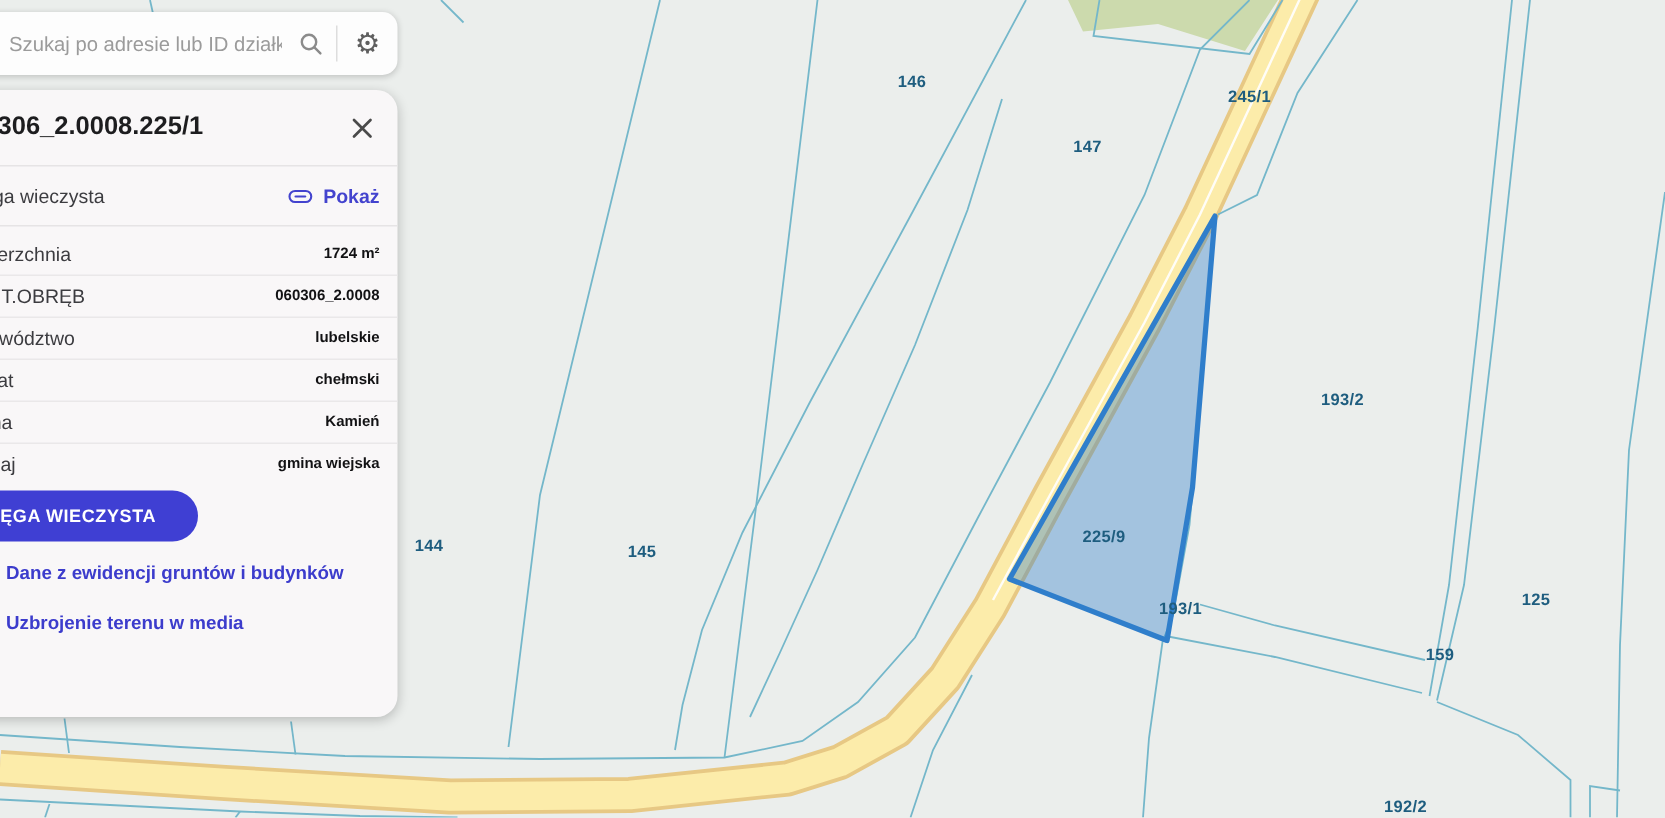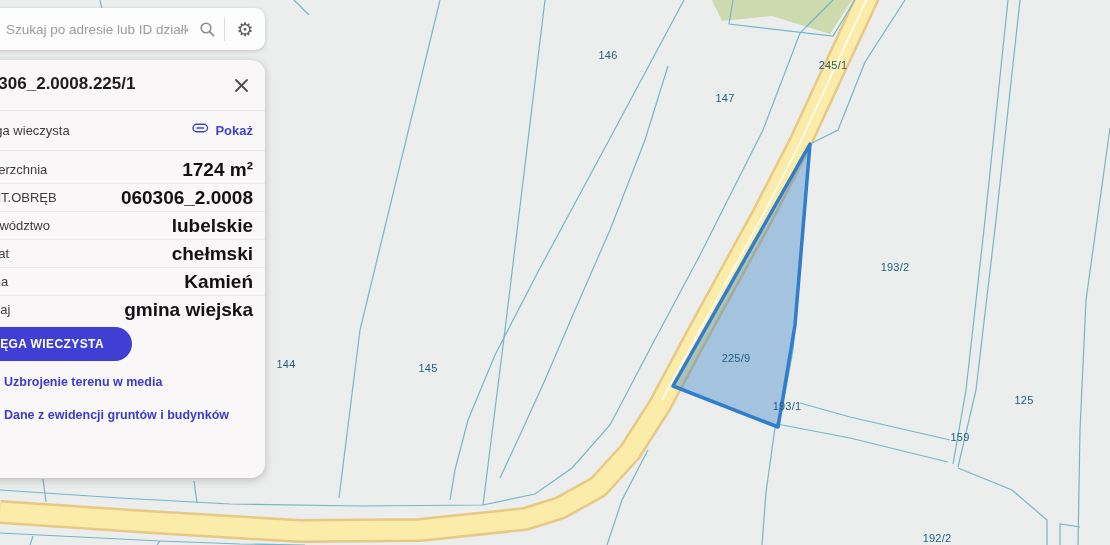--- a/index.html
+++ b/index.html
@@ -3,21 +3,21 @@
 <meta charset="utf-8">
 <style>
   html,body{margin:0;padding:0;}
   body{width:1110px;height:545px;overflow:hidden;position:relative;
        font-family:"Liberation Sans", sans-serif;background:#ebeeec;}
   .stage{position:absolute;inset:0;width:1110px;height:545px;overflow:hidden;}
 
   
   .map-svg{position:absolute;left:0;top:0;z-index:1;}
   .parcel-label{position:absolute;z-index:2;transform:translate(-50%,-50%);
-    font-size:11px;font-weight:normal;color:#1e5d7f;white-space:nowrap;letter-spacing:.2px;}
+    font-size:11px;font-weight:bold;color:#1e5d7f;white-space:nowrap;letter-spacing:.2px;}
 
   
   .search-card{position:absolute;left:-46px;top:8px;width:311px;height:42px;z-index:10;
     background:#fdfdfd;border-radius:10px;box-shadow:0 1px 4px rgba(0,0,0,.18);
     display:flex;align-items:center;}
   .search-input{flex:1;margin-left:50px;border:none;outline:none;background:transparent;
     font-family:"Liberation Sans",sans-serif;font-size:13.5px;color:#555;min-width:0;}
   .search-input::placeholder{color:#9b9b9b;opacity:1;}
   .search-btn{width:34px;height:34px;border:none;background:transparent;cursor:pointer;
     display:flex;align-items:center;justify-content:center;padding:0;}
@@ -27,27 +27,27 @@
 
   
   .panel{position:absolute;left:-46px;top:60px;width:311px;height:418px;z-index:10;
     background:#f9f7f8;border-radius:14px;box-shadow:0 2px 8px rgba(0,0,0,.22);overflow:hidden;}
   .panel-head{position:relative;height:50px;border-bottom:1px solid #e6e4e5;}
   .panel-title{position:absolute;left:16px;top:14px;font-size:17px;font-weight:bold;color:#1d1d1f;white-space:nowrap;}
   .close-btn{position:absolute;right:14px;top:15px;width:20px;height:20px;border:none;background:transparent;
     cursor:pointer;padding:0;display:flex;align-items:center;justify-content:center;}
   .kw-row{height:39px;display:flex;align-items:center;border-bottom:1px solid #e6e4e5;}
   .kw-label{margin-left:16px;font-size:13px;color:#3c3c40;white-space:nowrap;flex:1;}
-  .kw-link{margin-right:12px;display:flex;align-items:flex-start;gap:6px;border:none;background:transparent;
+  .kw-link{margin-right:12px;display:flex;align-items:center;gap:6px;border:none;background:transparent;
     cursor:pointer;font-family:"Liberation Sans",sans-serif;font-size:13px;font-weight:bold;color:#4343ce;padding:0;}
   .rows{margin-top:5px;}
   .prow{height:27px;display:flex;align-items:center;border-bottom:1px solid #eae8e9;}
   .prow:last-child{border-bottom:none;}
   .prow .lbl{margin-left:16px;font-size:13px;color:#3c3c40;white-space:nowrap;flex:1;}
-  .prow .val{margin-right:12px;font-size:19px;font-weight:bold;color:#121214;white-space:nowrap;}
+  .prow .val{margin-right:12px;font-size:10px;font-weight:bold;color:#121214;white-space:nowrap;}
   .kw-button{position:absolute;left:16px;top:267px;width:162px;height:34px;border:none;border-radius:17px;
     background:#3f3fd3;color:#fff;font-family:"Liberation Sans",sans-serif;font-size:12px;font-weight:bold;
     letter-spacing:.4px;cursor:pointer;text-align:right;padding-right:28px;}
   .panel-links{position:absolute;left:0;top:312px;width:100%;}
   .plink{display:block;margin:0 0 13px 50px;border:none;background:transparent;padding:0;text-align:left;
     font-family:"Liberation Sans",sans-serif;font-size:12.5px;font-weight:600;color:#3c3ccc;cursor:pointer;
     line-height:20px;white-space:nowrap;}
 </style>
 </head>
 <body>
@@ -173,18 +173,18 @@
       </div>
       <div class="prow">
         <span class="lbl">Rodzaj</span>
         <span class="val">gmina wiejska</span>
       </div>
     </div>
 
     <button class="kw-button">KSIĘGA WIECZYSTA</button>
 
     <div class="panel-links">
+      <button class="plink">Dane z ewidencji gruntów i budynków</button>
       <button class="plink">Uzbrojenie terenu w media</button>
-      <button class="plink">Dane z ewidencji gruntów i budynków</button>
     </div>
   </div>
 
 </div>
 
 </body></html>

